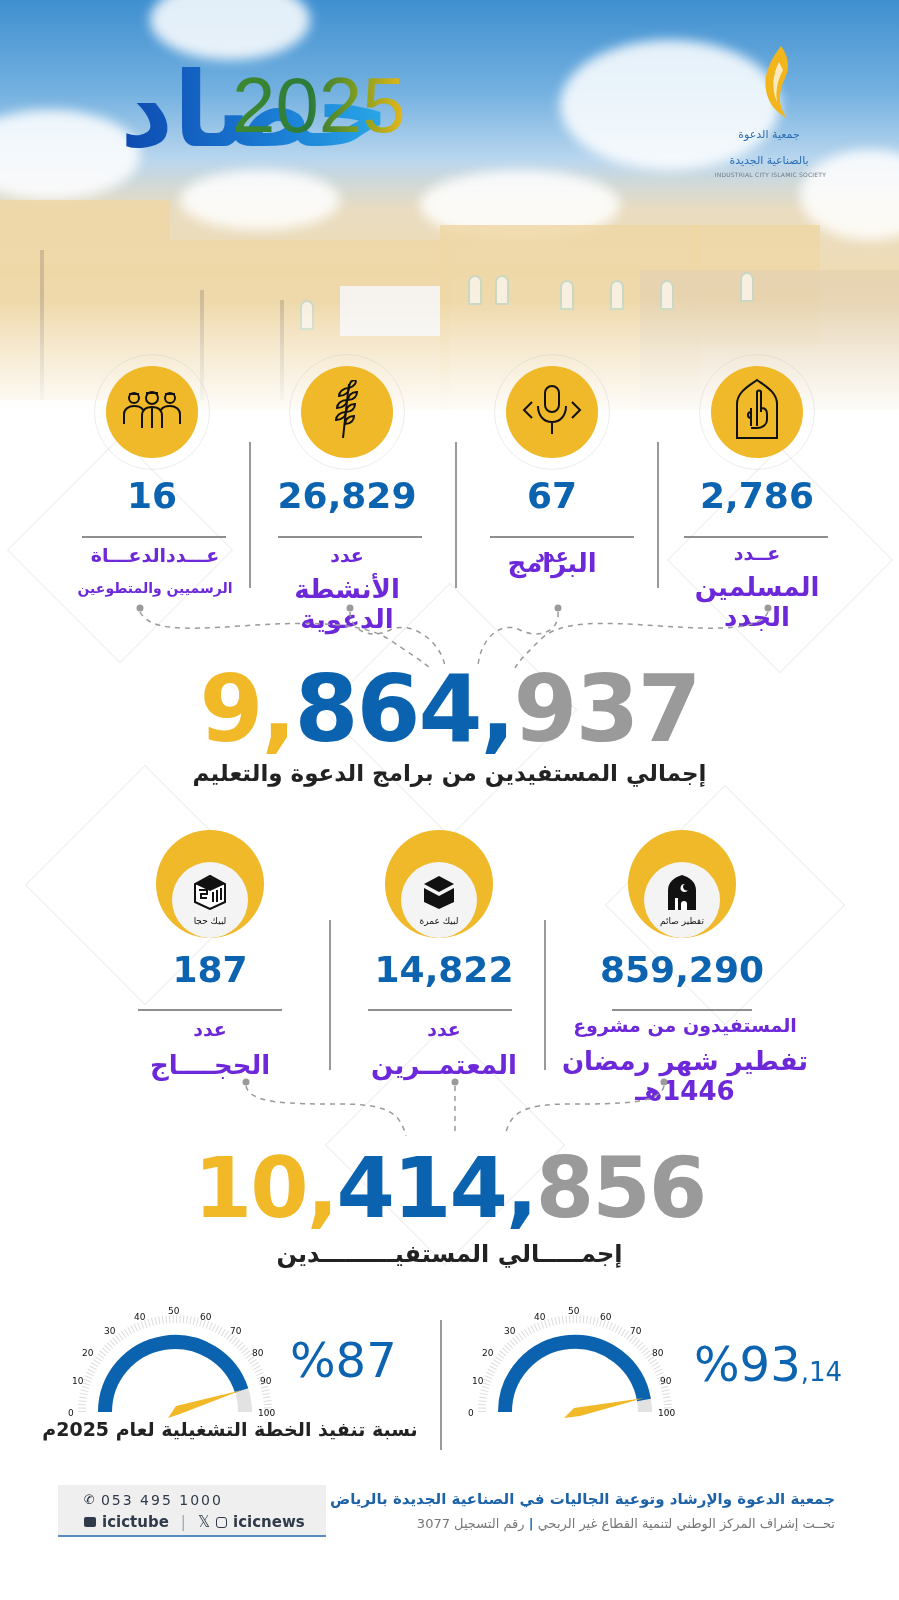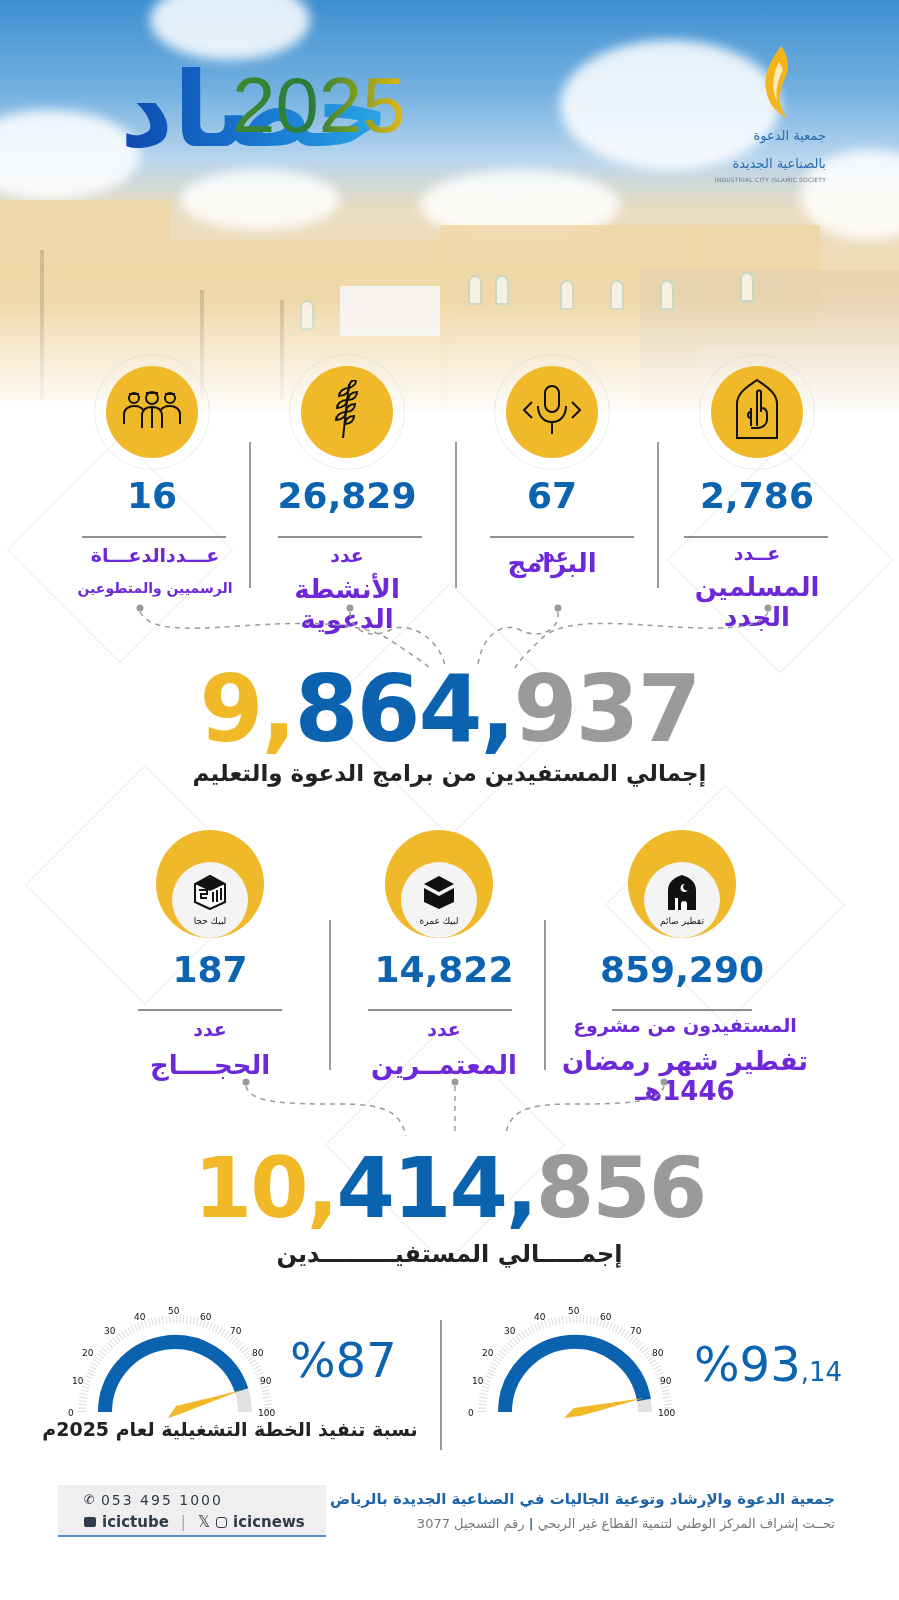--- a/index.html
+++ b/index.html
@@ -15,21 +15,21 @@
   .palm { position: absolute; width: 4px; background: #b8a88a; opacity: .6; }
   .hero-fade { position: absolute; left: 0; bottom: 0; width: 100%; height: 120px; background: linear-gradient(180deg, rgba(255,255,255,0) 0%, rgba(255,255,255,1) 100%); }
 
   .title-ar { position: absolute; left: 120px; top: 58px; font-family: "DejaVu Sans", sans-serif; font-weight: bold; font-size: 104px; color: #1a62c8; line-height: 1; letter-spacing: -4px;
     background: linear-gradient(90deg, #0d49b0 0%, #1b7fd6 60%, #2aa9e8 100%); -webkit-background-clip: text; background-clip: text; color: transparent; direction: rtl; }
   .title-year { position: absolute; left: 232px; top: 66px; font-family: "Liberation Sans", sans-serif; font-size: 78px; font-weight: normal; line-height: 1;
     background: linear-gradient(90deg, #3f8a2e 0%, #2c7a3a 45%, #7a9a20 70%, #e8b81c 100%); -webkit-background-clip: text; background-clip: text; color: transparent; }
 
   .logo { position: absolute; left: 712px; top: 44px; width: 130px; text-align: center; }
   .logo-flame { width: 40px; height: 76px; margin: 0 auto; position: relative; }
-  .logo-name { direction: rtl; font-size: 13px; color: #2a6db5; line-height: 1.25; margin-top: 8px; text-align: right; padding-right: 16px; }
+  .logo-name { direction: rtl; font-size: 11px; color: #2a6db5; line-height: 1.25; margin-top: 8px; padding-right: 16px; }
   .logo-en { font-size: 6px; color: #6b7b8c; letter-spacing: .2px; margin-top: 3px; text-align: right; padding-right: 16px; }
 
   
   .badge { position: absolute; width: 92px; height: 92px; border-radius: 50%; background: #f0b92a; display: flex; align-items: center; justify-content: center; }
   .badge::before { content: ""; position: absolute; inset: -12px; border-radius: 50%; border: 1.5px solid rgba(200,200,200,.35); }
   .ring { position: absolute; width: 108px; height: 108px; border-radius: 50%; background: #f0b92a; display: flex; align-items: flex-end; justify-content: center; }
   .ring-inner { width: 76px; height: 76px; border-radius: 50%; background: #f4f4f4; display: flex; flex-direction: column; align-items: center; justify-content: center; }
   .ring-cap { font-size: 9px; color: #111; margin-top: 2px; direction: rtl; }
 
   .stat-num { position: absolute; font-family: "DejaVu Sans", sans-serif; font-weight: bold; color: #0c63b0; font-size: 36px; text-align: center; line-height: 1; }

